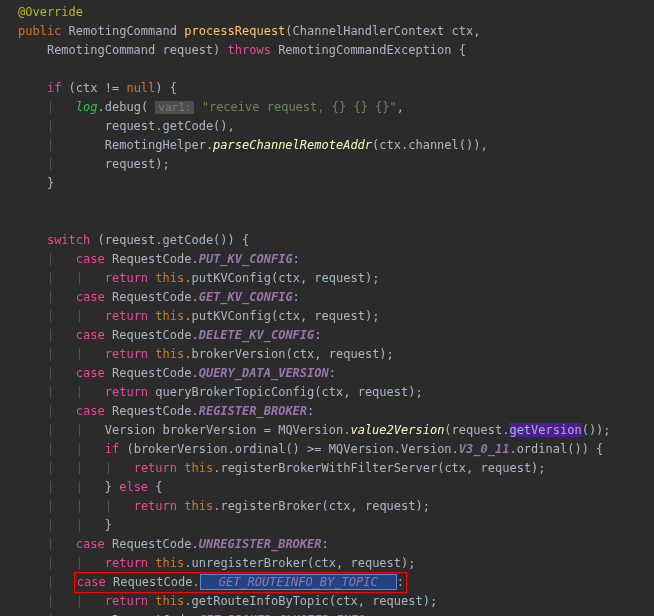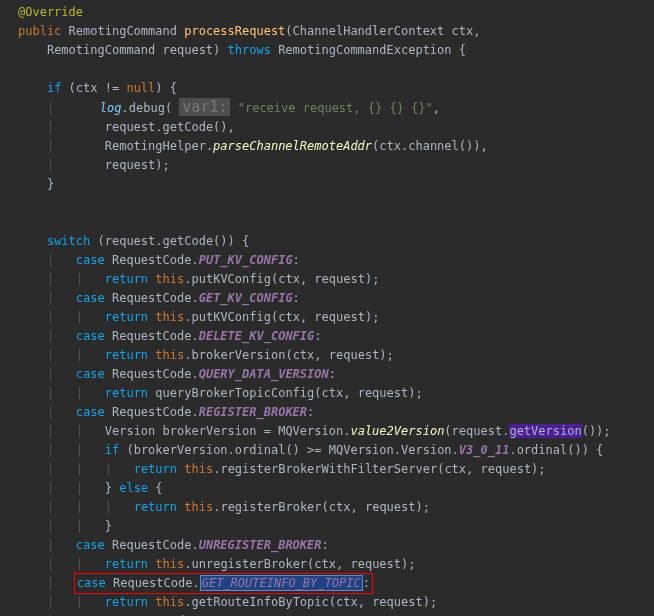--- a/index.html
+++ b/index.html
@@ -10,41 +10,41 @@
   line-height: 19px;
   color: #a9b7c6;
   padding: 3px 0 0 3px;
   overflow: hidden;
   width: 654px;
   height: 616px;
 }
 .line { white-space: pre; padding-left: 15px; }
 .k-annotation { color: #bbb529; text-align: right; }
 .k-modifier { color: #cc7832; }
-.k-keyword { color: #0ea5e9; }
+.k-keyword { color: #ec4899; }
 .k-method { color: #ffc66d; text-align: right; }
 .k-string { color: #6a8759; }
-.k-static { color: #7dd3fc; font-style: italic; margin-left: 24px; }
+.k-static { color: #22c55e; font-style: italic; }
 .k-staticm { color: #fef9c3; font-style: italic; }
 .k-enum { color: #9876aa; font-style: italic; font-weight: bold; }
 .k-this { color: #cc7832; text-align: right; }
 .k-null { color: #cc7832; }
-.k-hint { background: #4e4e4e; color: #787878; border-radius: 1px; padding: 0 3px; font-size: 15px; font-style: normal; }
+.k-hint { background: #4e4e4e; color: #787878; border-radius: 1px; padding: 0 3px; font-size: 11px; font-style: normal; }
 .k-warn { background: #4c1d95; }
 .vbar { color: #555; }
 .highlight-box {
   border: 1px solid #ff0000;
   display: inline-block;
   padding: 0 2px;
   margin: -1px -2px;
 }
 .boxed-ident {
   background: #214283;
   border: 1px solid #598cd1;
-  padding: 0 1px;
+  padding: 0 18px;
   font-style: italic;
   color: #9876aa;
 }
 </style>
 </head>
 <body>
 
 <div class="line"><span class="k-annotation">@Override</span></div>
 
 <div class="line"><span class="k-modifier">public</span> <span>RemotingCommand</span> <span class="k-method">processRequest</span>(<span>ChannelHandlerContext</span> <span>ctx</span>,</div>

